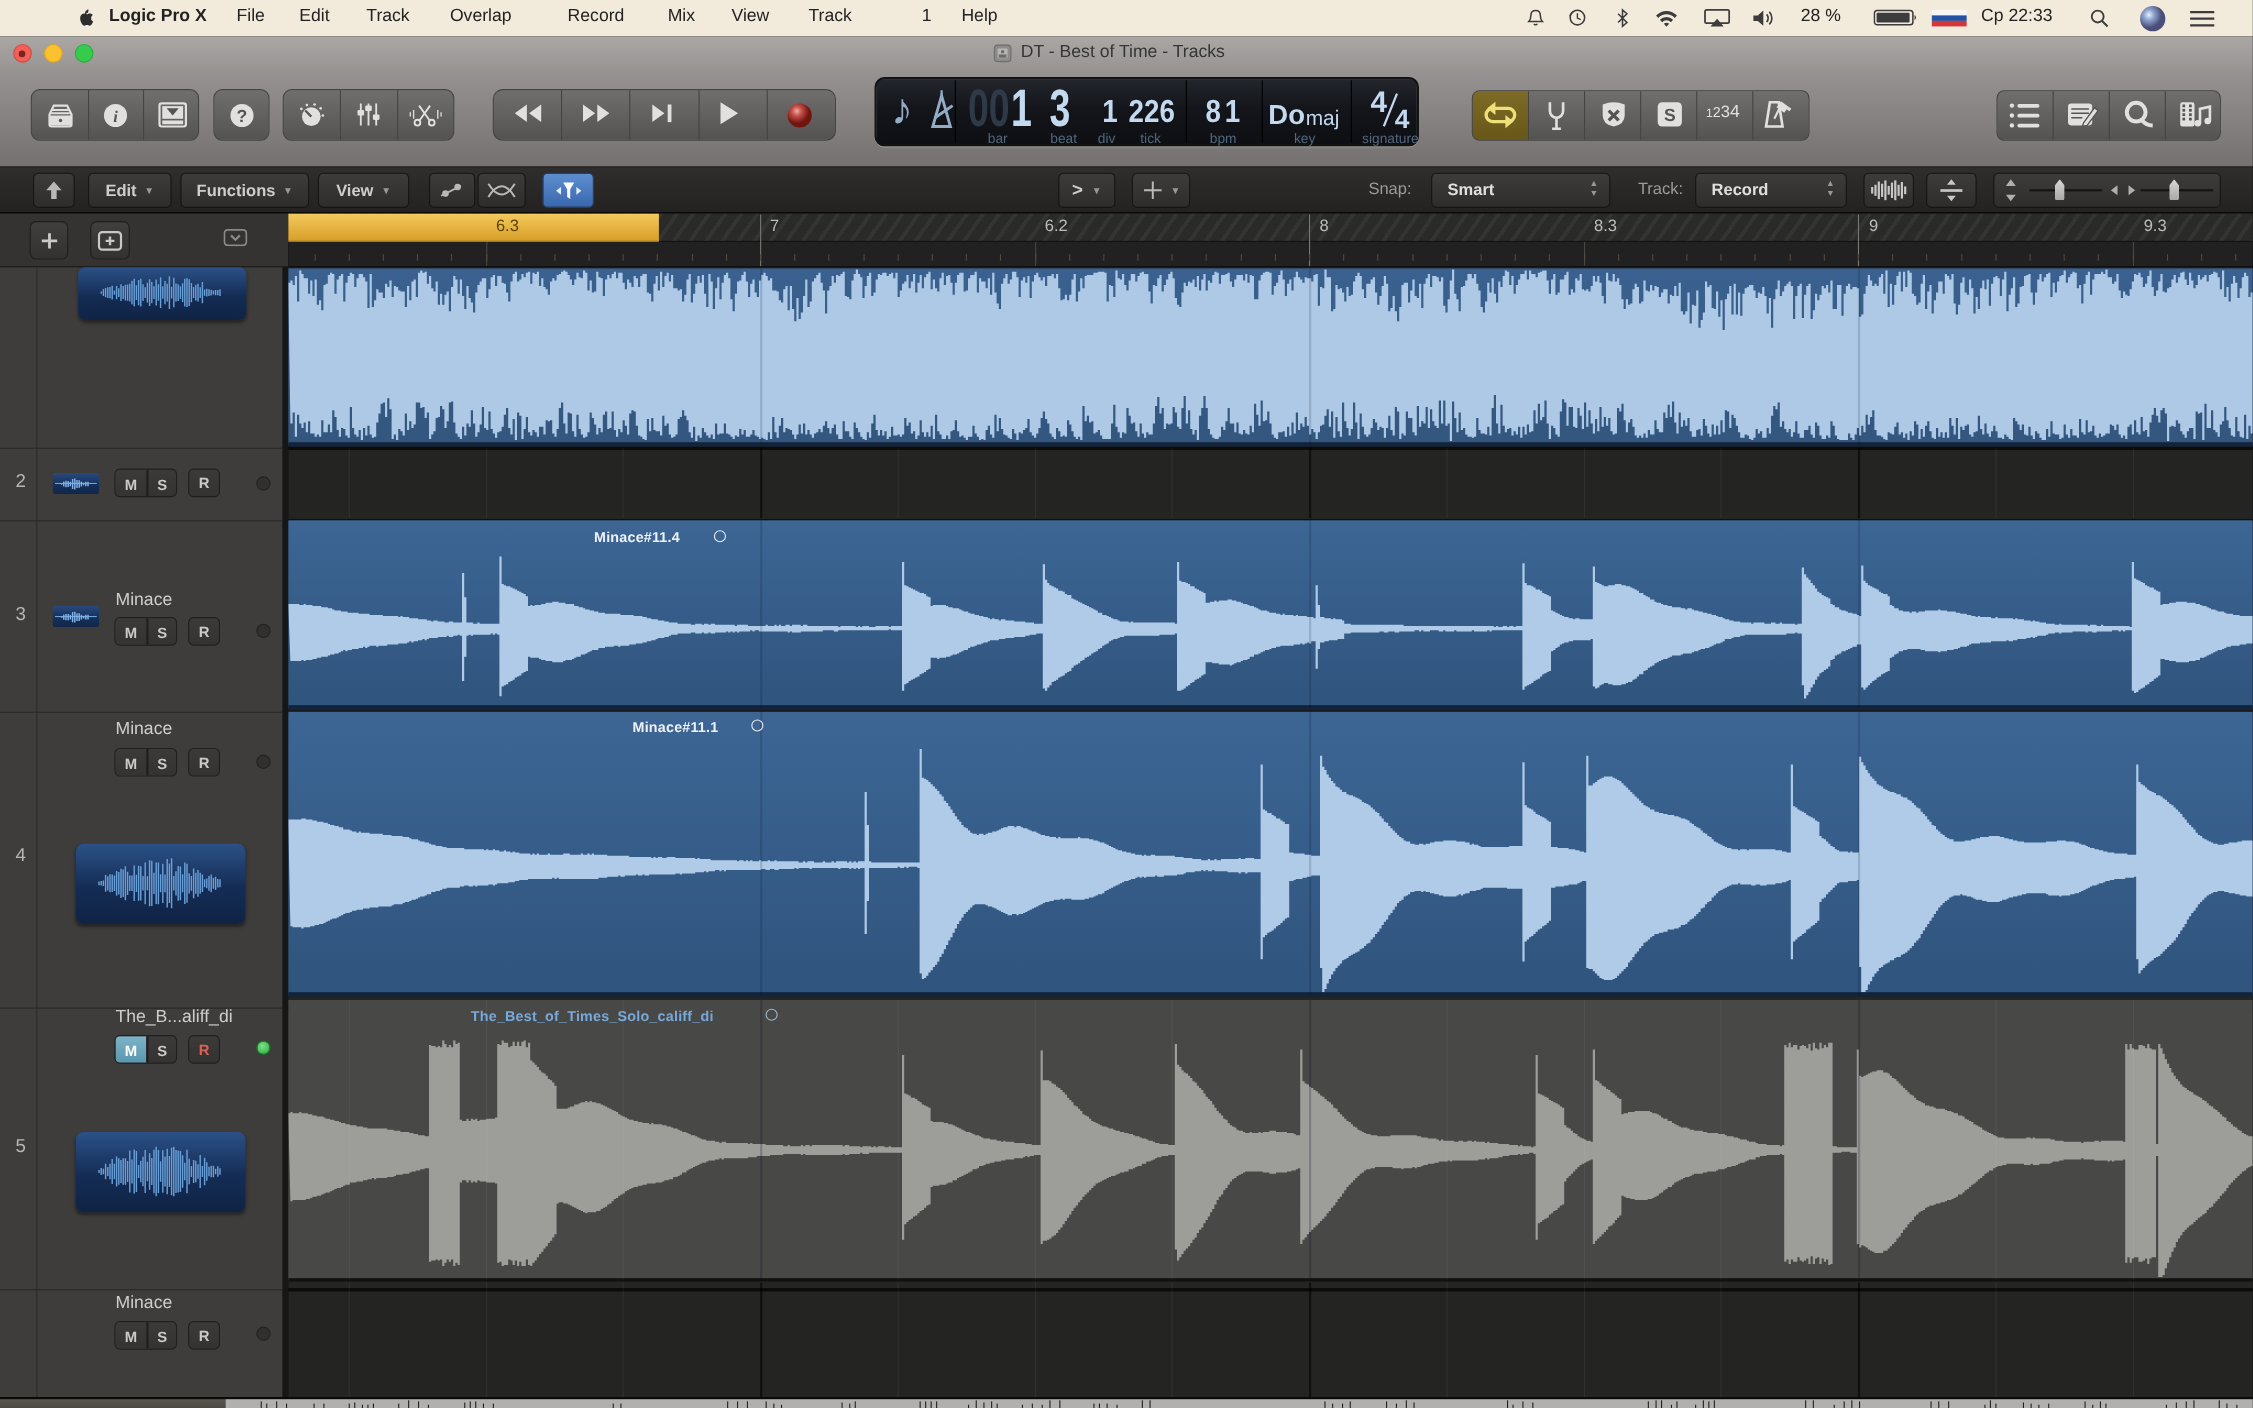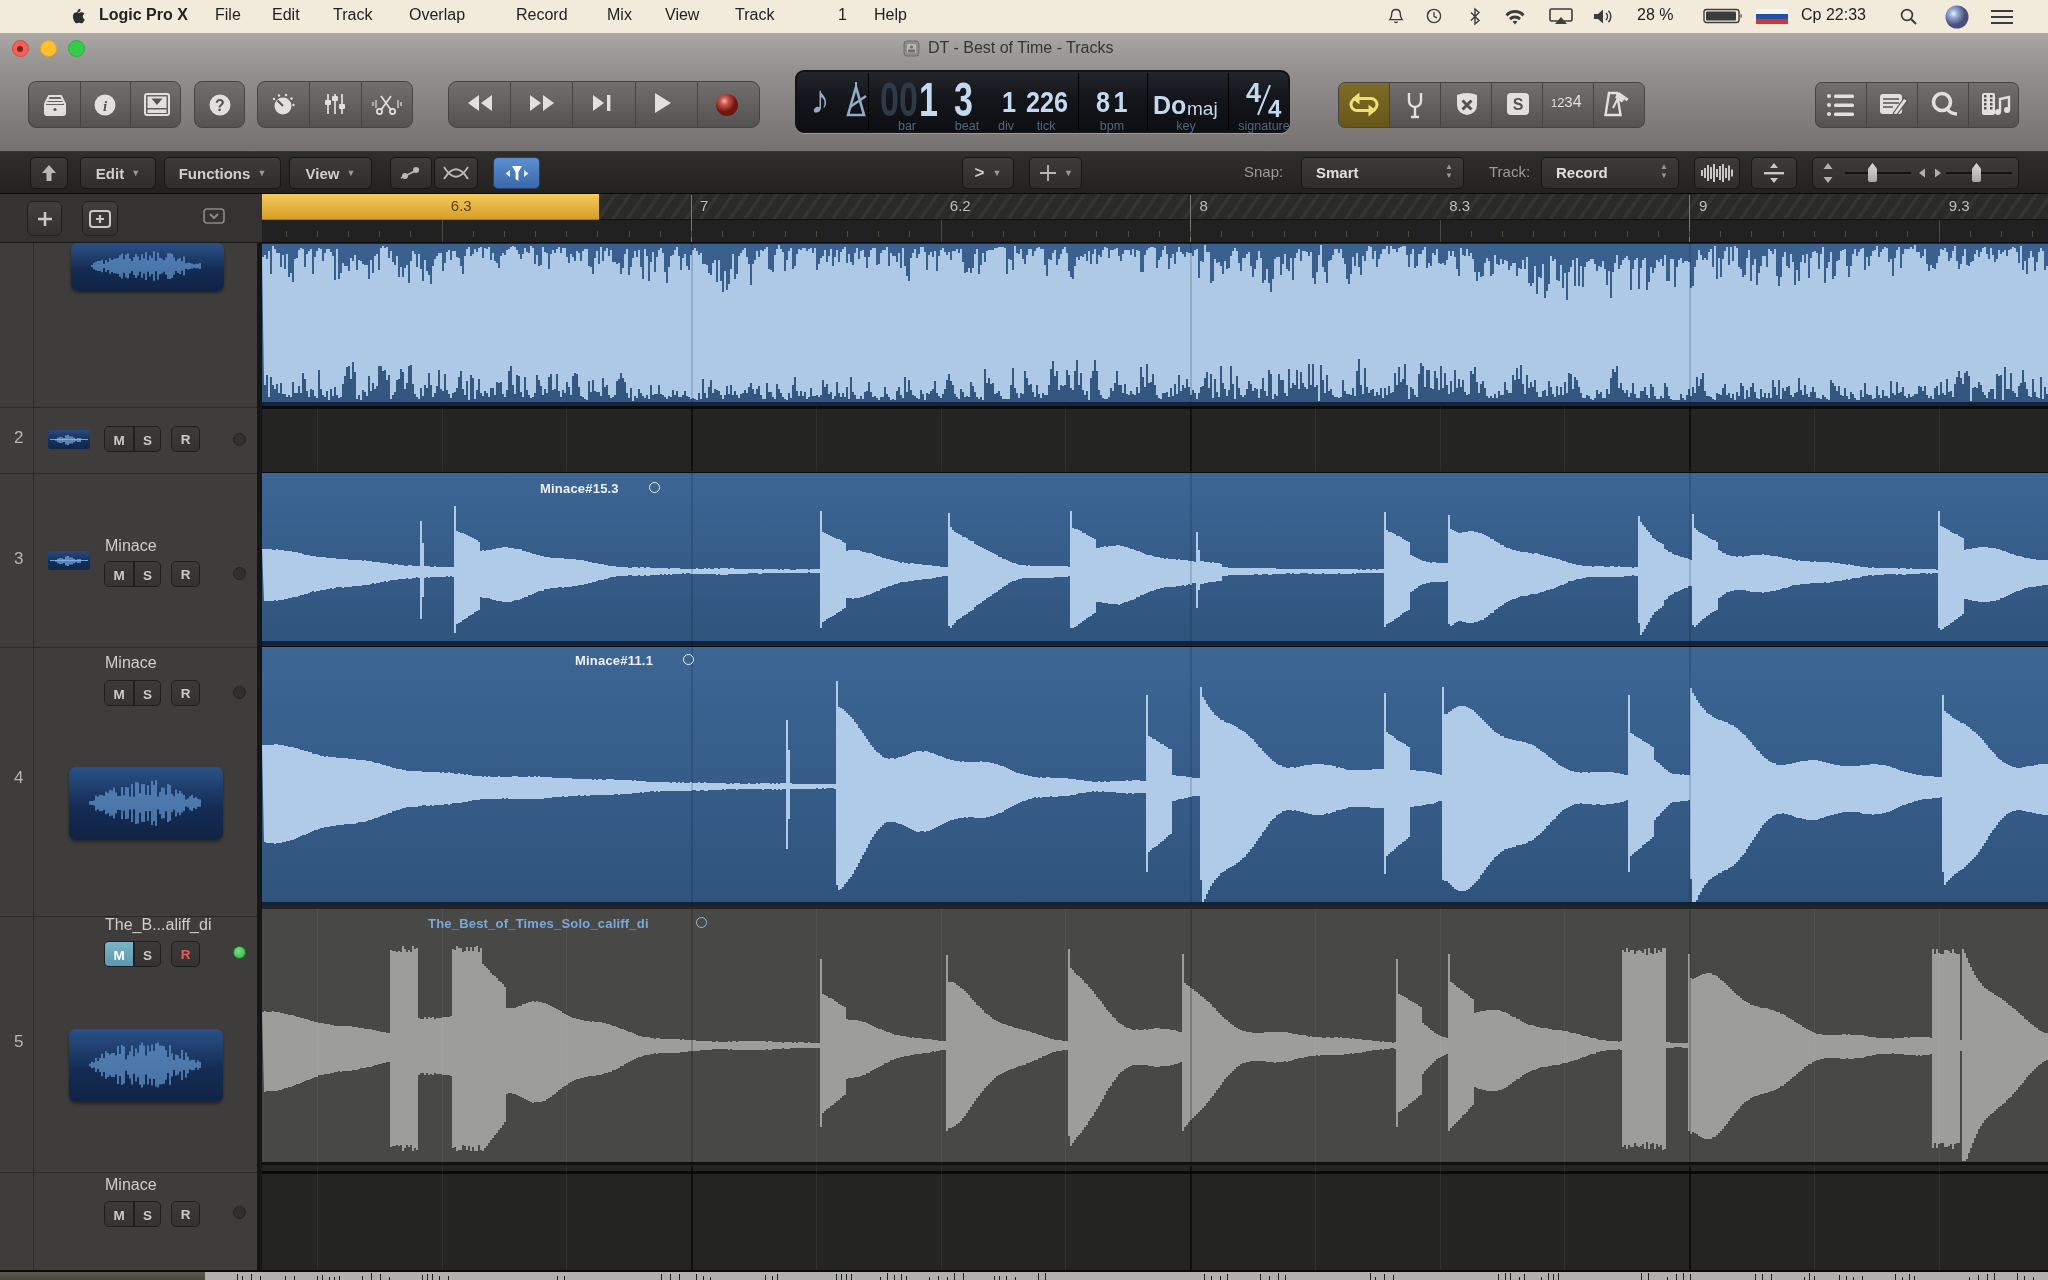--- a/index.html
+++ b/index.html
@@ -509,21 +509,21 @@
     <div style="position:absolute;left:928.0px;top:1px;width:2px;height:161px;background:rgba(8,20,40,0.16)"></div>
     <div style="position:absolute;left:1427.0px;top:1px;width:2px;height:161px;background:rgba(8,20,40,0.16)"></div>
 <div class="abs" style="left:0;top:230px;width:1786px;height:171px;background:linear-gradient(#3d6695,#2f547d)"></div>
 <svg class="abs" style="left:0;top:230px" width="1786" height="171" viewBox="0 0 1786 171">
       <path d="M0 549H2V549H4V549H6V549H8V549H10V550H12V550H14V549H16V550H18V550H20V550H22V551H24V551H26V551H28V551H30V552H32V552H34V552H36V553H38V553H40V554H42V555H44V555H46V555H48V556H50V556H52V556H54V557H56V557H58V557H60V557H62V557H64V558H66V558H68V558H70V558H72V558H74V559H76V559H78V559H80V559H82V559H84V559H86V560H88V560H90V560H92V560H94V560H96V560H98V560H100V561H102V560H104V561H106V561H108V561H110V562H112V562H114V562H116V562H118V563H120V563H122V563H124V563H126V564H128V564H130V565H132V564H134V564H136V565H138V565H140V565H142V566H144V566H146V565H148V565H150V566H152V566H154V566H156V566H158V521H160V543H162V566H164V566H166V566H168V567H170V567H172V566H174V567H176V567H178V567H180V567H182V567H184V567H186V567H188V567H190V567H192V506H194V531H196V532H198V533H200V533H202V534H204V535H206V536H208V537H210V538H212V539H214V540H216V542H218V551H220V550H222V551H224V550H226V550H228V550H230V549H232V549H234V548H236V548H238V548H240V547H242V547H244V547H246V548H248V548H250V548H252V549H254V549H256V549H258V549H260V551H262V551H264V552H266V552H268V553H270V554H272V554H274V555H276V555H278V556H280V556H282V557H284V557H286V557H288V558H290V558H292V558H294V558H296V558H298V558H300V558H302V559H304V559H306V559H308V559H310V559H312V559H314V560H316V560H318V560H320V560H322V561H324V561H326V562H328V562H330V563H332V563H334V563H336V564H338V564H340V564H342V565H344V565H346V566H348V566H350V566H352V566H354V567H356V567H358V567H360V567H362V567H364V567H366V568H368V568H370V567H372V567H374V567H376V568H378V567H380V567H382V568H384V567H386V567H388V568H390V568H392V568H394V568H396V568H398V568H400V568H402V568H404V568H406V569H408V568H410V568H412V568H414V568H416V568H418V569H420V569H422V569H424V569H426V569H428V569H430V569H432V569H434V568H436V569H438V569H440V569H442V568H444V569H446V568H448V569H450V569H452V568H454V568H456V569H458V568H460V568H462V568H464V568H466V569H468V568H470V568H472V569H474V569H476V569H478V569H480V569H482V569H484V569H486V569H488V569H490V569H492V569H494V569H496V569H498V569H500V570H502V569H504V569H506V569H508V569H510V569H512V569H514V569H516V570H518V569H520V570H522V569H524V569H526V569H528V570H530V570H532V570H534V569H536V569H538V569H540V569H542V569H544V569H546V570H548V569H550V569H552V569H554V569H556V569H558V511H560V532H562V533H564V534H566V535H568V536H570V537H572V538H574V539H576V539H578V540H580V542H582V543H584V551H586V550H588V550H590V550H592V550H594V550H596V550H598V551H600V552H602V552H604V553H606V553H608V553H610V554H612V555H614V556H616V556H618V557H620V558H622V558H624V559H626V559H628V560H630V560H632V561H634V561H636V562H638V563H640V562H642V563H644V563H646V564H648V563H650V563H652V564H654V564H656V564H658V564H660V565H662V565H664V565H666V565H668V565H670V566H672V566H674V566H676V566H678V567H680V567H682V567H684V567H686V513H688V527H690V530H692V532H694V533H696V534H698V535H700V537H702V537H704V538H706V540H708V541H710V541H712V544H714V545H716V546H718V547H720V548H722V549H724V550H726V551H728V552H730V553H732V554H734V555H736V557H738V557H740V559H742V559H744V560H746V561H748V562H750V563H752V563H754V564H756V565H758V565H760V565H762V565H764V566H766V565H768V566H770V566H772V566H774V566H776V566H778V566H780V566H782V566H784V566H786V566H788V566H790V566H792V566H794V566H796V566H798V566H800V566H802V566H804V566H806V567H808V511H810V528H812V529H814V529H816V530H818V531H820V533H822V533H824V535H826V536H828V537H830V538H832V539H834V548H836V548H838V547H840V547H842V546H844V547H846V546H848V546H850V546H852V546H854V545H856V545H858V546H860V546H862V547H864V547H866V548H868V549H870V549H872V550H874V551H876V551H878V552H880V553H882V554H884V555H886V555H888V555H890V556H892V557H894V557H896V557H898V558H900V558H902V559H904V558H906V559H908V559H910V559H912V559H914V560H916V559H918V560H920V560H922V560H924V560H926V561H928V561H930V561H932V562H934V532H936V550H938V561H940V561H942V562H944V562H946V562H948V563H950V562H952V563H954V563H956V563H958V564H960V567H962V567H964V567H966V568H968V568H970V568H972V568H974V568H976V568H978V568H980V568H982V568H984V568H986V568H988V568H990V568H992V568H994V568H996V568H998V568H1000V568H1002V568H1004V568H1006V568H1008V568H1010V568H1012V568H1014V569H1016V569H1018V569H1020V569H1022V569H1024V569H1026V569H1028V569H1030V569H1032V569H1034V569H1036V569H1038V569H1040V569H1042V569H1044V569H1046V569H1048V569H1050V569H1052V569H1054V569H1056V569H1058V569H1060V569H1062V569H1064V569H1066V569H1068V569H1070V569H1072V569H1074V569H1076V569H1078V569H1080V569H1082V569H1084V569H1086V569H1088V569H1090V569H1092V569H1094V569H1096V570H1098V569H1100V570H1102V570H1104V569H1106V569H1108V570H1110V569H1112V569H1114V570H1116V569H1118V569H1120V569H1122V512H1124V530H1126V532H1128V532H1130V533H1132V534H1134V536H1136V536H1138V537H1140V539H1142V540H1144V541H1146V542H1148V555H1150V556H1152V557H1154V558H1156V559H1158V560H1160V561H1162V561H1164V562H1166V562H1168V563H1170V562H1172V562H1174V563H1176V563H1178V563H1180V563H1182V563H1184V563H1186V515H1188V529H1190V530H1192V531H1194V532H1196V533H1198V533H1200V532H1202V532H1204V532H1206V531H1208V531H1210V531H1212V532H1214V532H1216V533H1218V533H1220V534H1222V535H1224V536H1226V537H1228V539H1230V539H1232V541H1234V542H1236V543H1238V545H1240V545H1242V547H1244V548H1246V548H1248V549H1250V550H1252V550H1254V551H1256V551H1258V552H1260V552H1262V552H1264V552H1266V553H1268V553H1270V554H1272V553H1274V553H1276V554H1278V555H1280V555H1282V556H1284V556H1286V557H1288V557H1290V558H1292V558H1294V559H1296V559H1298V560H1300V561H1302V561H1304V562H1306V563H1308V563H1310V564H1312V564H1314V565H1316V565H1318V565H1320V566H1322V566H1324V566H1326V566H1328V566H1330V567H1332V566H1334V566H1336V566H1338V566H1340V566H1342V567H1344V567H1346V567H1348V566H1350V566H1352V567H1354V567H1356V566H1358V567H1360V567H1362V567H1364V567H1366V567H1368V567H1370V568H1372V567H1374V567H1376V516H1378V522H1380V525H1382V527H1384V530H1386V532H1388V535H1390V538H1392V539H1394V541H1396V542H1398V543H1400V544H1402V549H1404V550H1406V552H1408V552H1410V554H1412V555H1414V555H1416V556H1418V557H1420V557H1422V558H1424V558H1426V559H1428V560H1430V514H1432V528H1434V530H1436V532H1438V533H1440V534H1442V535H1444V536H1446V538H1448V539H1450V540H1452V540H1454V542H1456V550H1458V551H1460V553H1462V553H1464V555H1466V555H1468V556H1470V556H1472V556H1474V557H1476V556H1478V556H1480V557H1482V556H1484V556H1486V556H1488V555H1490V555H1492V555H1494V555H1496V555H1498V555H1500V554H1502V555H1504V555H1506V555H1508V556H1510V556H1512V556H1514V556H1516V557H1518V557H1520V558H1522V558H1524V558H1526V559H1528V559H1530V560H1532V560H1534V561H1536V560H1538V561H1540V561H1542V561H1544V561H1546V561H1548V562H1550V562H1552V561H1554V562H1556V562H1558V562H1560V562H1562V562H1564V562H1566V562H1568V563H1570V562H1572V563H1574V563H1576V563H1578V564H1580V564H1582V564H1584V565H1586V564H1588V565H1590V565H1592V566H1594V566H1596V566H1598V567H1600V567H1602V567H1604V567H1606V568H1608V568H1610V567H1612V568H1614V568H1616V568H1618V568H1620V568H1622V568H1624V568H1626V568H1628V568H1630V568H1632V568H1634V568H1636V569H1638V568H1640V568H1642V568H1644V569H1646V569H1648V568H1650V569H1652V569H1654V569H1656V569H1658V569H1660V569H1662V569H1664V569H1666V569H1668V569H1670V569H1672V569H1674V570H1676V511H1678V526H1680V527H1682V528H1684V529H1686V530H1688V532H1690V533H1692V534H1694V534H1696V536H1698V537H1700V538H1702V550H1704V549H1706V549H1708V549H1710V548H1712V548H1714V548H1716V547H1718V547H1720V547H1722V547H1724V547H1726V548H1728V548H1730V548H1732V548H1734V549H1736V549H1738V550H1740V551H1742V551H1744V552H1746V553H1748V554H1750V554H1752V555H1754V556H1756V556H1758V556H1760V557H1762V558H1764V558H1766V558H1768V559H1770V559H1772V559H1774V560H1776V560H1778V560H1780V560H1782V560H1784V560H1786V560V585H1786V585H1784V585H1782V585H1780V586H1778V586H1776V586H1774V587H1772V587H1770V587H1768V587H1766V588H1764V588H1762V589H1760V590H1758V591H1756V591H1754V592H1752V593H1750V594H1748V595H1746V596H1744V597H1742V598H1740V598H1738V600H1736V600H1734V601H1732V601H1730V601H1728V602H1726V602H1724V602H1722V602H1720V602H1718V602H1716V601H1714V601H1712V601H1710V600H1708V600H1706V599H1704V599H1702V614H1700V616H1698V617H1696V619H1694V620H1692V622H1690V623H1688V625H1686V626H1684V627H1682V629H1680V630H1678V628H1676V573H1674V573H1672V573H1670V574H1668V573H1666V574H1664V573H1662V573H1660V573H1658V574H1656V574H1654V574H1652V574H1650V574H1648V574H1646V574H1644V575H1642V575H1640V574H1638V574H1636V575H1634V574H1632V574H1630V574H1628V574H1626V574H1624V574H1622V575H1620V575H1618V575H1616V575H1614V575H1612V576H1610V575H1608V575H1606V576H1604V576H1602V576H1600V577H1598V578H1596V578H1594V578H1592V578H1590V579H1588V580H1586V579H1584V580H1582V580H1580V581H1578V581H1576V581H1574V581H1572V582H1570V582H1568V583H1566V583H1564V582H1562V583H1560V583H1558V583H1556V583H1554V583H1552V583H1550V583H1548V584H1546V584H1544V584H1542V584H1540V584H1538V585H1536V585H1534V585H1532V585H1530V586H1528V587H1526V588H1524V588H1522V588H1520V589H1518V590H1516V590H1514V591H1512V591H1510V591H1508V592H1506V592H1504V592H1502V593H1500V592H1498V592H1496V592H1494V592H1492V592H1490V592H1488V591H1486V591H1484V590H1482V590H1480V590H1478V590H1476V590H1474V590H1472V591H1470V591H1468V592H1466V592H1464V594H1462V595H1460V597H1458V598H1456V610H1454V611H1452V612H1450V613H1448V615H1446V616H1444V618H1442V619H1440V621H1438V623H1436V625H1434V627H1432V625H1430V586H1428V586H1426V588H1424V588H1422V589H1420V590H1418V591H1416V592H1414V592H1412V594H1410V595H1408V596H1406V599H1404V600H1402V606H1400V608H1398V609H1396V611H1394V612H1392V615H1390V618H1388V622H1386V625H1384V629H1382V632H1380V635H1378V623H1376V576H1374V576H1372V575H1370V576H1368V576H1366V576H1364V576H1362V577H1360V577H1358V577H1356V577H1354V577H1352V577H1350V577H1348V577H1346V577H1344V577H1342V577H1340V577H1338V577H1336V577H1334V577H1332V577H1330V577H1328V577H1326V577H1324V578H1322V578H1320V579H1318V579H1316V579H1314V580H1312V581H1310V581H1308V581H1306V583H1304V584H1302V585H1300V585H1298V586H1296V587H1294V588H1292V589H1290V589H1288V590H1286V590H1284V591H1282V592H1280V592H1278V593H1276V594H1274V594H1272V594H1270V594H1268V595H1266V596H1264V596H1262V596H1260V596H1258V597H1256V598H1254V599H1252V599H1250V600H1248V601H1246V602H1244V603H1242V605H1240V606H1238V607H1236V609H1234V610H1232V613H1230V613H1228V615H1226V617H1224V618H1222V620H1220V620H1218V621H1216V622H1214V622H1212V623H1210V623H1208V623H1206V623H1204V622H1202V622H1200V621H1198V621H1196V622H1194V623H1192V625H1190V626H1188V624H1186V581H1184V582H1182V582H1180V582H1178V582H1176V582H1174V582H1172V582H1170V582H1168V583H1166V583H1164V584H1162V584H1160V585H1158V586H1156V588H1154V589H1152V591H1150V592H1148V610H1146V611H1144V612H1142V613H1140V615H1138V617H1136V618H1134V619H1132V621H1130V622H1128V623H1126V624H1124V627H1122V573H1120V573H1118V573H1116V573H1114V573H1112V573H1110V573H1108V573H1106V573H1104V573H1102V573H1100V573H1098V573H1096V573H1094V574H1092V573H1090V574H1088V574H1086V574H1084V574H1082V574H1080V574H1078V573H1076V574H1074V574H1072V574H1070V574H1068V574H1066V574H1064V574H1062V573H1060V574H1058V574H1056V574H1054V574H1052V573H1050V574H1048V574H1046V573H1044V573H1042V573H1040V573H1038V574H1036V574H1034V574H1032V573H1030V574H1028V573H1026V573H1024V574H1022V574H1020V574H1018V574H1016V574H1014V574H1012V574H1010V575H1008V575H1006V574H1004V574H1002V574H1000V575H998V575H996V574H994V574H992V575H990V575H988V575H986V575H984V575H982V575H980V575H978V575H976V575H974V575H972V575H970V575H968V575H966V576H964V576H962V576H960V581H958V581H956V581H954V582H952V582H950V582H948V582H946V583H944V583H942V584H940V584H938V590H936V608H934V583H932V583H930V585H928V584H926V585H924V586H922V585H920V586H918V586H916V586H914V587H912V587H910V587H908V587H906V587H904V587H902V588H900V588H898V589H896V589H894V590H892V591H890V591H888V592H886V593H884V594H882V595H880V595H878V597H876V597H874V599H872V600H870V600H868V601H866V602H864V602H862V603H860V604H858V605H856V604H854V604H852V604H850V604H848V604H846V603H844V603H842V603H840V602H838V602H836V602H834V613H832V614H830V616H828V617H826V618H824V620H822V621H820V623H818V624H816V626H814V627H812V628H810V628H808V576H806V577H804V577H802V577H800V577H798V577H796V577H794V577H792V578H790V578H788V578H786V578H784V578H782V578H780V578H778V578H776V578H774V578H772V578H770V578H768V578H766V578H764V578H762V578H760V579H758V579H756V580H754V581H752V581H750V582H748V583H746V585H744V586H742V587H740V589H738V590H736V592H734V593H732V594H730V596H728V597H726V598H724V600H722V601H720V603H718V604H716V605H714V607H712V610H710V611H708V612H706V614H704V615H702V616H700V618H698V619H696V620H694V623H692V625H690V628H688V626H686V576H684V576H682V576H680V577H678V577H676V577H674V578H672V578H670V579H668V579H666V579H664V579H662V579H660V580H658V580H656V580H654V580H652V581H650V581H648V581H646V582H644V582H642V582H640V582H638V583H636V584H634V584H632V585H630V586H628V586H626V587H624V588H622V588H620V589H618V591H616V591H614V592H612V593H610V594H608V595H606V595H604V596H602V597H600V597H598V598H596V598H594V598H592V599H590V598H588V598H586V598H584V608H582V609H580V611H578V612H576V613H574V615H572V616H570V617H568V618H566V619H564V621H562V622H560V628H558V573H556V573H554V573H552V573H550V573H548V572H546V573H544V573H542V573H540V573H538V573H536V573H534V573H532V573H530V573H528V573H526V573H524V573H522V573H520V573H518V573H516V573H514V573H512V573H510V573H508V573H506V573H504V573H502V573H500V574H498V574H496V573H494V573H492V573H490V573H488V573H486V574H484V574H482V574H480V574H478V574H476V574H474V574H472V574H470V574H468V574H466V575H464V575H462V575H460V575H458V574H456V575H454V574H452V574H450V574H448V574H446V574H444V574H442V574H440V574H438V574H436V574H434V574H432V574H430V574H428V573H426V573H424V574H422V573H420V574H418V574H416V574H414V574H412V574H410V575H408V574H406V575H404V574H402V575H400V574H398V575H396V575H394V575H392V575H390V575H388V576H386V576H384V575H382V576H380V576H378V575H376V576H374V576H372V576H370V575H368V575H366V576H364V576H362V576H360V576H358V576H356V576H354V577H352V577H350V577H348V578H346V579H344V579H342V580H340V580H338V580H336V581H334V582H332V582H330V583H328V583H326V584H324V584H322V585H320V585H318V585H316V586H314V586H312V586H310V587H308V587H306V587H304V587H302V588H300V587H298V587H296V588H294V588H292V588H290V588H288V589H286V589H284V589H282V591H280V591H278V591H276V592H274V593H272V594H270V595H268V595H266V597H264V597H262V598H260V599H258V600H256V600H254V600H252V601H250V602H248V602H246V602H244V602H242V602H240V601H238V601H236V601H234V600H232V600H230V599H228V598H226V598H224V598H222V598H220V597H218V610H216V611H214V612H212V614H210V615H208V616H206V618H204V619H202V620H200V622H198V623H196V624H194V633H192V577H190V576H188V577H186V576H184V577H182V577H180V577H178V577H176V577H174V577H172V577H170V577H168V578H166V577H164V578H162V597H160V619H158V578H156V577H154V578H152V578H150V579H148V579H146V578H144V579H142V579H140V579H138V579H136V580H134V580H132V580H130V580H128V581H126V582H124V581H122V582H120V582H118V583H116V583H114V584H112V583H110V584H108V585H106V585H104V585H102V585H100V586H98V586H96V586H94V586H92V586H90V587H88V587H86V587H84V587H82V588H80V587H78V587H76V587H74V588H72V589H70V588H68V589H66V589H64V590H62V590H60V590H58V591H56V591H54V592H52V591H50V592H48V593H46V594H44V594H42V595H40V595H38V596H36V597H34V597H32V597H30V598H28V598H26V599H24V599H22V600H20V600H18V600H16V601H14V600H12V601H10V601H8V601H6V601H4V601H2V601Z" fill="#b0cbe8" transform="translate(0,-473)"></path>
     </svg>
 <div class="abs" style="left:0;top:398px;width:1786px;height:4px;background:#13233c"></div>
 <div style="position:absolute;left:429.0px;top:230px;width:2px;height:171px;background:rgba(8,20,40,0.16)"></div>
     <div style="position:absolute;left:928.0px;top:230px;width:2px;height:171px;background:rgba(8,20,40,0.16)"></div>
     <div style="position:absolute;left:1427.0px;top:230px;width:2px;height:171px;background:rgba(8,20,40,0.16)"></div>
-<div class="abs" style="left:278px;top:238px;font-size:13px;font-weight:700;color:#eef2f8;letter-spacing:.2px">Minace#15.3</div>
+<div class="abs" style="left:278px;top:238px;font-size:13px;font-weight:700;color:#eef2f8;letter-spacing:.2px">Minace#11.4</div>
 <div class="abs" style="left:387px;top:239px;width:11px;height:11px;border:1.6px solid #e8eef6;border-radius:50%"></div>
 <div class="abs" style="left:0;top:404px;width:1786px;height:258px;background:linear-gradient(#3d6695,#2f547d)"></div>
 <svg class="abs" style="left:0;top:404px" width="1786" height="258" viewBox="0 0 1786 258">
       <path d="M0 745H2V745H4V745H6V745H8V745H10V745H12V744H14V744H16V745H18V745H20V745H22V746H24V746H26V747H28V747H30V747H32V748H34V748H36V749H38V750H40V750H42V751H44V751H46V752H48V752H50V754H52V754H54V754H56V755H58V756H60V756H62V757H64V756H66V757H68V757H70V757H72V757H74V758H76V758H78V758H80V758H82V758H84V758H86V759H88V759H90V759H92V759H94V760H96V760H98V760H100V760H102V760H104V761H106V761H108V761H110V762H112V763H114V763H116V763H118V764H120V765H122V765H124V766H126V766H128V767H130V768H132V768H134V769H136V769H138V769H140V770H142V770H144V771H146V771H148V771H150V771H152V771H154V771H156V771H158V771H160V772H162V772H164V772H166V772H168V772H170V772H172V772H174V772H176V772H178V773H180V772H182V773H184V773H186V772H188V773H190V773H192V774H194V774H196V773H198V774H200V774H202V775H204V774H206V775H208V775H210V776H212V776H214V776H216V776H218V776H220V777H222V776H224V777H226V776H228V777H230V777H232V777H234V777H236V776H238V777H240V777H242V777H244V777H246V777H248V777H250V776H252V776H254V776H256V777H258V777H260V777H262V777H264V777H266V776H268V777H270V777H272V776H274V777H276V776H278V777H280V777H282V777H284V777H286V777H288V777H290V778H292V778H294V778H296V778H298V778H300V778H302V778H304V778H306V778H308V778H310V779H312V779H314V779H316V779H318V779H320V779H322V779H324V779H326V779H328V779H330V780H332V779H334V780H336V779H338V779H340V780H342V780H344V779H346V779H348V779H350V779H352V780H354V780H356V780H358V780H360V780H362V780H364V780H366V780H368V780H370V781H372V780H374V781H376V781H378V781H380V781H382V781H384V782H386V782H388V782H390V782H392V782H394V782H396V782H398V782H400V782H402V782H404V782H406V782H408V783H410V782H412V782H414V783H416V782H418V783H420V782H422V783H424V783H426V783H428V782H430V783H432V783H434V783H436V782H438V783H440V783H442V782H444V783H446V783H448V783H450V783H452V783H454V783H456V783H458V783H460V783H462V783H464V784H466V784H468V783H470V784H472V783H474V783H476V783H478V784H480V784H482V784H484V784H486V783H488V784H490V784H492V784H494V783H496V784H498V783H500V783H502V783H504V783H506V783H508V784H510V783H512V784H514V783H516V784H518V783H520V783H522V783H524V720H526V750H528V783H530V784H532V784H534V784H536V784H538V784H540V784H542V784H544V784H546V784H548V784H550V784H552V784H554V784H556V784H558V784H560V784H562V784H564V784H566V784H568V784H570V784H572V784H574V681H576V707H578V708H580V709H582V711H584V713H586V715H588V717H590V719H592V722H594V724H596V728H598V730H600V733H602V736H604V739H606V742H608V745H610V747H612V750H614V752H616V753H618V755H620V757H622V758H624V758H626V759H628V758H630V758H632V759H634V758H636V757H638V757H640V756H642V756H644V755H646V754H648V753H650V752H652V752H654V751H656V751H658V751H660V752H662V751H664V751H666V752H668V753H670V753H672V754H674V755H676V756H678V756H680V757H682V758H684V759H686V759H688V760H690V760H692V761H694V761H696V761H698V762H700V761H702V762H704V762H706V762H708V762H710V762H712V762H714V762H716V762H718V761H720V762H722V762H724V762H726V762H728V763H730V763H732V764H734V764H736V765H738V766H740V766H742V767H744V768H746V769H748V770H750V771H752V772H754V773H756V773H758V774H760V774H762V775H764V775H766V776H768V776H770V777H772V777H774V777H776V778H778V777H780V778H782V778H784V777H786V777H788V778H790V778H792V778H794V778H796V778H798V778H800V778H802V778H804V778H806V779H808V779H810V779H812V779H814V780H816V780H818V780H820V780H822V781H824V781H826V781H828V781H830V782H832V782H834V782H836V781H838V782H840V782H842V781H844V782H846V782H848V781H850V781H852V781H854V781H856V781H858V781H860V781H862V781H864V780H866V781H868V781H870V780H872V780H874V780H876V780H878V781H880V781H882V781H884V695H886V736H888V737H890V739H892V739H894V741H896V742H898V744H900V744H902V746H904V747H906V749H908V749H910V775H912V775H914V776H916V776H918V776H920V776H922V776H924V777H926V777H928V777H930V778H932V778H934V778H936V778H938V687H940V697H942V700H944V704H946V707H948V710H950V712H952V715H954V716H956V718H958V720H960V720H962V722H964V723H966V723H968V724H970V725H972V726H974V727H976V729H978V730H980V731H982V732H984V734H986V736H988V738H990V739H992V742H994V744H996V747H998V748H1000V751H1002V753H1004V755H1006V757H1008V759H1010V761H1012V762H1014V764H1016V765H1018V765H1020V767H1022V767H1024V768H1026V768H1028V767H1030V767H1032V768H1034V767H1036V767H1038V766H1040V766H1042V765H1044V765H1046V765H1048V765H1050V764H1052V764H1054V764H1056V764H1058V764H1060V764H1062V765H1064V765H1066V765H1068V765H1070V766H1072V766H1074V768H1076V767H1078V768H1080V768H1082V769H1084V770H1086V770H1088V770H1090V770H1092V770H1094V770H1096V770H1098V770H1100V770H1102V770H1104V770H1106V770H1108V770H1110V769H1112V769H1114V769H1116V769H1118V769H1120V769H1122V693H1124V732H1126V734H1128V735H1130V736H1132V738H1134V740H1136V741H1138V742H1140V743H1142V744H1144V746H1146V747H1148V770H1150V770H1152V770H1154V771H1156V771H1158V771H1160V771H1162V771H1164V772H1166V772H1168V772H1170V773H1172V773H1174V774H1176V774H1178V775H1180V687H1182V714H1184V714H1186V712H1188V711H1190V709H1192V708H1194V707H1196V706H1198V706H1200V706H1202V706H1204V707H1206V708H1208V709H1210V710H1212V712H1214V714H1216V716H1218V718H1220V720H1222V722H1224V724H1226V726H1228V728H1230V730H1232V732H1234V733H1236V734H1238V736H1240V736H1242V738H1244V738H1246V739H1248V739H1250V740H1252V740H1254V741H1256V741H1258V741H1260V742H1262V742H1264V743H1266V744H1268V744H1270V745H1272V746H1274V748H1276V749H1278V751H1280V752H1282V753H1284V755H1286V757H1288V758H1290V760H1292V761H1294V763H1296V765H1298V766H1300V767H1302V768H1304V769H1306V770H1308V771H1310V771H1312V772H1314V772H1316V772H1318V773H1320V772H1322V772H1324V772H1326V773H1328V772H1330V772H1332V772H1334V772H1336V772H1338V772H1340V772H1342V772H1344V772H1346V772H1348V772H1350V772H1352V773H1354V773H1356V773H1358V774H1360V774H1362V775H1364V775H1366V695H1368V733H1370V734H1372V736H1374V737H1376V738H1378V739H1380V741H1382V742H1384V743H1386V744H1388V746H1390V747H1392V760H1394V762H1396V763H1398V765H1400V767H1402V769H1404V770H1406V772H1408V773H1410V774H1412V774H1414V774H1416V774H1418V775H1420V774H1422V775H1424V775H1426V775H1428V688H1430V693H1432V696H1434V700H1436V703H1438V706H1440V708H1442V710H1444V713H1446V714H1448V715H1450V717H1452V718H1454V719H1456V720H1458V720H1460V721H1462V722H1464V722H1466V724H1468V725H1470V725H1472V727H1474V728H1476V730H1478V732H1480V734H1482V735H1484V738H1486V740H1488V742H1490V745H1492V747H1494V750H1496V751H1498V754H1500V756H1502V758H1504V759H1506V761H1508V762H1510V763H1512V763H1514V765H1516V765H1518V765H1520V765H1522V765H1524V764H1526V764H1528V764H1530V763H1532V763H1534V762H1536V762H1538V761H1540V761H1542V761H1544V761H1546V760H1548V760H1550V760H1552V760H1554V760H1556V761H1558V761H1560V762H1562V762H1564V763H1566V763H1568V764H1570V764H1572V765H1574V765H1576V765H1578V766H1580V766H1582V766H1584V766H1586V766H1588V766H1590V766H1592V766H1594V766H1596V766H1598V765H1600V765H1602V765H1604V765H1606V765H1608V764H1610V764H1612V764H1614V764H1616V765H1618V765H1620V765H1622V765H1624V766H1626V766H1628V767H1630V768H1632V768H1634V769H1636V770H1638V771H1640V771H1642V772H1644V772H1646V773H1648V773H1650V774H1652V774H1654V775H1656V775H1658V775H1660V776H1662V776H1664V776H1666V776H1668V776H1670V776H1672V777H1674V777H1676V777H1678V777H1680V695H1682V711H1684V713H1686V714H1688V716H1690V718H1692V719H1694V720H1696V721H1698V723H1700V723H1702V724H1704V726H1706V727H1708V729H1710V731H1712V732H1714V734H1716V736H1718V738H1720V740H1722V743H1724V745H1726V748H1728V750H1730V752H1732V754H1734V757H1736V759H1738V760H1740V762H1742V763H1744V764H1746V765H1748V766H1750V767H1752V767H1754V768H1756V768H1758V768H1760V767H1762V767H1764V766H1766V766H1768V766H1770V766H1772V765H1774V765H1776V764H1778V764H1780V764H1782V764H1784V764H1786V764V815H1786V815H1784V815H1782V815H1780V814H1778V814H1776V814H1774V813H1772V813H1770V812H1768V812H1766V812H1764V811H1762V811H1760V810H1758V810H1756V810H1754V811H1752V811H1750V812H1748V813H1746V814H1744V816H1742V818H1740V820H1738V822H1736V825H1734V828H1732V830H1730V833H1728V836H1726V840H1724V843H1722V846H1720V849H1718V852H1716V855H1714V857H1712V859H1710V861H1708V863H1706V865H1704V867H1702V869H1700V870H1698V871H1696V873H1694V874H1692V876H1690V878H1688V880H1686V882H1684V885H1682V872H1680V797H1678V798H1676V798H1674V798H1672V798H1670V799H1668V799H1666V799H1664V799H1662V799H1660V800H1658V800H1656V801H1654V801H1652V802H1650V803H1648V803H1646V804H1644V805H1642V805H1640V806H1638V807H1636V808H1634V809H1632V810H1630V811H1628V812H1626V812H1624V813H1622V813H1620V814H1618V814H1616V814H1614V814H1612V815H1610V814H1608V814H1606V814H1604V814H1602V814H1600V813H1598V812H1596V812H1594V812H1592V812H1590V812H1588V812H1586V812H1584V812H1582V812H1580V813H1578V813H1576V814H1574V814H1572V815H1570V815H1568V816H1566V816H1564V817H1562V818H1560V818H1558V819H1556V820H1554V820H1552V820H1550V820H1548V820H1546V820H1544V819H1542V819H1540V818H1538V818H1536V818H1534V817H1532V816H1530V815H1528V815H1526V814H1524V814H1522V813H1520V814H1518V814H1516V814H1514V815H1512V816H1510V818H1508V819H1506V821H1504V823H1502V825H1500V828H1498V831H1496V834H1494V837H1492V840H1490V843H1488V846H1486V849H1484V853H1482V855H1480V857H1478V860H1476V862H1474V864H1472V866H1470V867H1468V868H1466V870H1464V870H1462V871H1460V873H1458V873H1456V875H1454V876H1452V877H1450V879H1448V880H1446V883H1444V885H1442V888H1440V892H1438V895H1436V900H1434V902H1432V902H1430V879H1428V800H1426V801H1424V801H1422V801H1420V801H1418V802H1416V802H1414V802H1412V802H1410V803H1408V805H1406V807H1404V809H1402V811H1400V813H1398V816H1396V817H1394V820H1392V837H1390V839H1388V841H1386V842H1384V844H1382V845H1380V848H1378V849H1376V851H1374V852H1372V854H1370V856H1368V872H1366V800H1364V801H1362V802H1360V802H1358V803H1356V803H1354V803H1352V804H1350V804H1348V804H1346V804H1344V805H1342V805H1340V805H1338V804H1336V804H1334V805H1332V805H1330V804H1328V804H1326V804H1324V804H1322V804H1320V803H1318V804H1316V804H1314V804H1312V805H1310V806H1308V807H1306V808H1304V809H1302V810H1300V812H1298V814H1296V816H1294V819H1292V820H1290V822H1288V825H1286V826H1284V829H1282V831H1280V833H1278V835H1276V836H1274V838H1272V840H1270V841H1268V841H1266V843H1264V844H1262V844H1260V845H1258V845H1256V845H1254V847H1252V847H1250V848H1248V848H1246V849H1244V849H1242V851H1240V852H1238V854H1236V856H1234V857H1232V860H1230V862H1228V865H1226V867H1224V870H1222V873H1220V875H1218V879H1216V881H1214V883H1212V885H1210V887H1208V889H1206V890H1204V891H1202V891H1200V891H1198V891H1196V890H1194V889H1192V887H1190V885H1188V883H1186V881H1184V881H1182V880H1180V801H1178V801H1176V802H1174V803H1172V804H1170V804H1168V804H1166V804H1164V805H1162V805H1160V806H1158V806H1156V806H1154V806H1152V807H1150V807H1148V837H1146V839H1144V841H1142V842H1140V844H1138V845H1136V847H1134V849H1132V851H1130V852H1128V854H1126V856H1124V874H1122V808H1120V808H1118V808H1116V808H1114V808H1112V808H1110V808H1108V807H1106V807H1104V807H1102V807H1100V807H1098V807H1096V807H1094V807H1092V807H1090V807H1088V807H1086V808H1084V809H1082V809H1080V810H1078V810H1076V810H1074V812H1072V812H1070V813H1068V814H1066V813H1064V814H1062V815H1060V815H1058V815H1056V815H1054V815H1052V815H1050V814H1048V814H1046V813H1044V813H1042V812H1040V812H1038V811H1036V811H1034V810H1032V811H1030V810H1028V810H1026V810H1024V811H1022V811H1020V813H1018V814H1016V815H1014V818H1012V819H1010V821H1008V824H1006V827H1004V830H1002V832H1000V836H998V838H996V841H994V844H992V847H990V849H988V852H986V854H984V857H982V858H980V860H978V862H976V863H974V865H972V866H970V867H968V868H966V869H964V871H962V872H960V873H958V876H956V878H954V880H952V883H950V886H948V890H946V894H944V899H942V902H940V880H938V796H936V796H934V796H932V796H930V797H928V797H926V798H924V798H922V799H920V799H918V799H916V800H914V801H912V801H910V834H908V835H906V837H904V839H902V841H900V842H898V844H896V846H894V847H892V848H890V850H888V852H886V872H884V793H882V793H880V793H878V793H876V793H874V793H872V794H870V793H868V793H866V794H864V793H862V793H860V793H858V793H856V793H854V792H852V792H850V792H848V792H846V792H844V792H842V791H840V792H838V792H836V791H834V792H832V791H830V792H828V792H826V792H824V793H822V793H820V793H818V793H816V794H814V795H812V795H810V795H808V796H806V796H804V796H802V796H800V796H798V796H796V797H794V797H792V797H790V796H788V797H786V797H784V797H782V797H780V798H778V797H776V798H774V797H772V798H770V799H768V799H766V800H764V801H762V801H760V802H758V803H756V804H754V805H752V806H750V807H748V808H746V809H744V810H742V812H740V813H738V813H736V814H734V815H732V816H730V816H728V817H726V817H724V818H722V818H720V818H718V818H716V818H714V818H712V817H710V817H708V817H706V818H704V817H702V818H700V818H698V818H696V819H694V819H692V820H690V820H688V821H686V822H684V823H682V824H680V825H678V826H676V827H674V828H672V829H670V830H668V831H666V831H664V832H662V831H660V831H658V832H656V832H654V831H652V830H650V829H648V828H646V827H644V826H642V825H640V824H638V824H636V823H634V822H632V822H630V822H628V822H626V822H624V823H622V825H620V827H618V829H616V831H614V834H612V837H610V840H608V844H606V848H604V852H602V855H600V859H598V863H596V867H594V870H592V874H590V877H588V879H586V882H584V884H582V887H580V889H578V890H576V885H574V789H572V788H570V788H568V788H566V788H564V789H562V788H560V789H558V789H556V788H554V789H552V789H550V789H548V789H546V789H544V789H542V789H540V789H538V789H536V789H534V789H532V789H530V789H528V819H526V849H524V789H522V789H520V790H518V789H516V790H514V789H512V790H510V789H508V789H506V789H504V789H502V790H500V789H498V789H496V789H494V789H492V789H490V789H488V789H486V789H484V789H482V789H480V789H478V789H476V790H474V789H472V789H470V789H468V789H466V789H464V790H462V789H460V790H458V790H456V790H454V790H452V790H450V790H448V790H446V791H444V791H442V790H440V790H438V791H436V791H434V790H432V790H430V791H428V791H426V791H424V791H422V791H420V791H418V791H416V791H414V791H412V791H410V791H408V791H406V791H404V791H402V791H400V791H398V792H396V791H394V792H392V791H390V791H388V792H386V792H384V792H382V793H380V792H378V793H376V793H374V793H372V793H370V794H368V794H366V794H364V794H362V794H360V794H358V795H356V794H354V794H352V795H350V795H348V795H346V795H344V795H342V795H340V795H338V795H336V795H334V795H332V795H330V795H328V796H326V796H324V795H322V796H320V796H318V795H316V796H314V796H312V796H310V796H308V796H306V797H304V797H302V796H300V797H298V797H296V797H294V797H292V797H290V798H288V798H286V798H284V798H282V799H280V799H278V799H276V799H274V799H272V799H270V799H268V799H266V799H264V799H262V799H260V799H258V799H256V799H254V799H252V799H250V799H248V799H246V798H244V799H242V798H240V799H238V799H236V799H234V799H232V799H230V799H228V799H226V799H224V799H222V799H220V799H218V800H216V800H214V800H212V800H210V801H208V801H206V802H204V802H202V802H200V803H198V803H196V803H194V803H192V803H190V804H188V805H186V804H184V804H182V805H180V805H178V805H176V805H174V805H172V806H170V805H168V806H166V806H164V805H162V805H160V806H158V806H156V807H154V807H152V807H150V807H148V807H146V807H144V808H142V808H140V809H138V810H136V810H134V811H132V811H130V813H128V813H126V814H124V815H122V815H120V816H118V817H116V818H114V818H112V819H110V820H108V820H106V821H104V822H102V822H100V822H98V822H96V823H94V824H92V824H90V824H88V824H86V824H84V824H82V825H80V825H78V825H76V825H74V826H72V826H70V826H68V827H66V827H64V827H62V828H60V828H58V829H56V830H54V830H52V831H50V832H48V833H46V834H44V835H42V835H40V836H38V837H36V838H34V839H32V840H30V840H28V841H26V841H24V842H22V842H20V843H18V843H16V843H14V844H12V843H10V843H8V843H6V843H4V842H2V842Z" fill="#b0cbe8" transform="translate(0,-647)"></path>
     </svg>
 <div class="abs" style="left:0;top:659px;width:1786px;height:4px;background:#13233c"></div>
 <div style="position:absolute;left:429.0px;top:404px;width:2px;height:258px;background:rgba(8,20,40,0.16)"></div>
     <div style="position:absolute;left:928.0px;top:404px;width:2px;height:258px;background:rgba(8,20,40,0.16)"></div>
     <div style="position:absolute;left:1427.0px;top:404px;width:2px;height:258px;background:rgba(8,20,40,0.16)"></div>
 <div class="abs" style="left:313px;top:410px;font-size:13px;font-weight:700;color:#eef2f8;letter-spacing:.2px">Minace#11.1</div>

